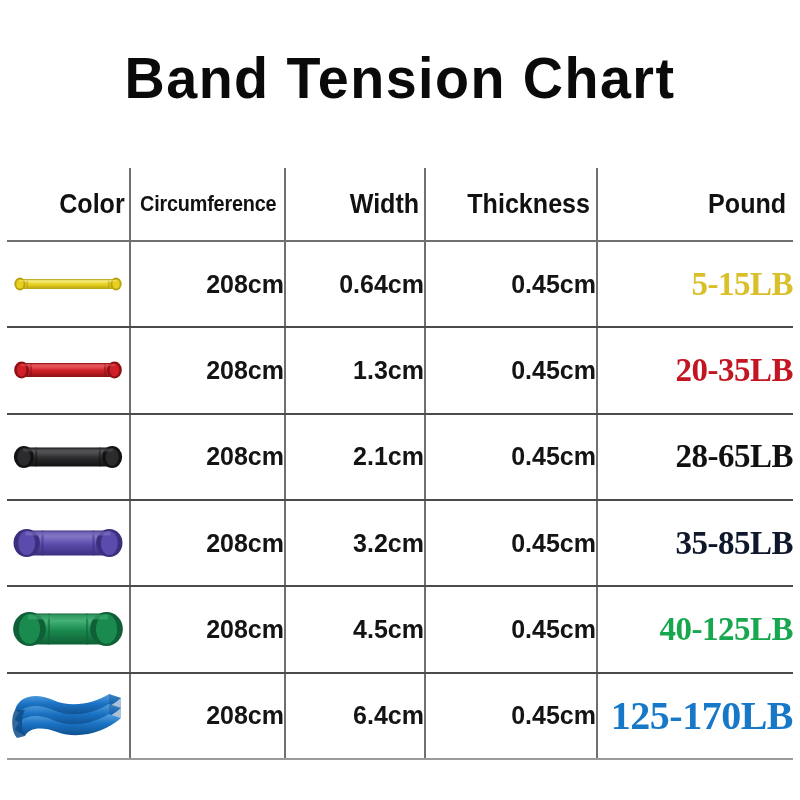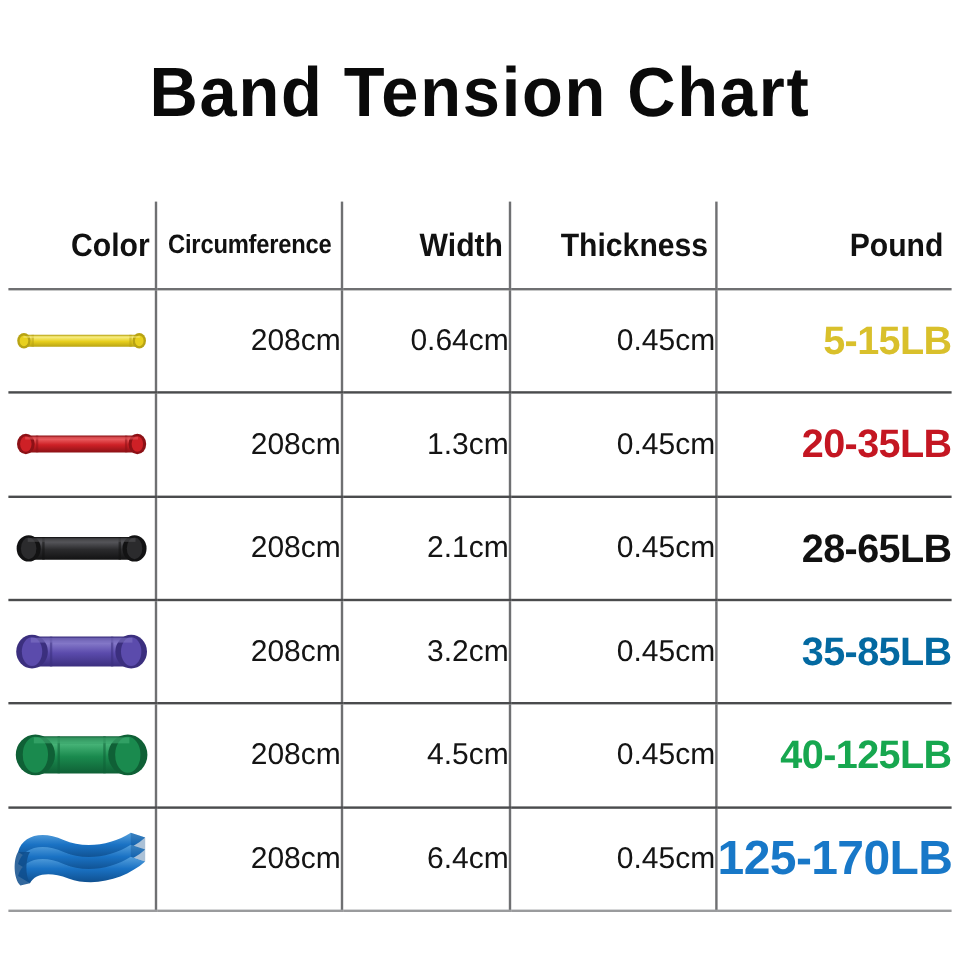--- a/index.html
+++ b/index.html
@@ -85,31 +85,32 @@
   .hdr-sm {
     font-weight: bold;
     font-size: 22px;
     color: #111111;
     transform: scaleX(0.90);
     white-space: nowrap;
     letter-spacing: -0.2px;
   }
 
   .cell-val {
-    font-weight: normal;
+    font-weight: bold;
     font-size: 25px;
     color: #141414;
     white-space: nowrap;
   }
 
   .pound {
     font-weight: bold;
     font-size: 33px;
     white-space: nowrap;
     letter-spacing: -0.5px;
+    font-family: Liberation Serif, serif;
   }
   .pound.sz-lg { font-size: 33px; }
   .pound.sz-xl { font-size: 40px; }
 
   
   .band-cell { position: relative; }
   .band-wrap {
     display: flex;
     align-items: center;
     justify-content: center;
@@ -287,21 +288,21 @@
     <td class="vsep">
       <div class="cell-val">208cm</div>
     </td>
     <td class="vsep">
       <div class="cell-val">3.2cm</div>
     </td>
     <td class="vsep">
       <div class="cell-val">0.45cm</div>
     </td>
     <td>
-      <div class="pound sz-lg" style="color:#0369a1">35-85LB</div>
+      <div class="pound sz-lg" style="color:#0f172a">35-85LB</div>
     </td>
         </tr>
         <tr>
     <td class="vsep band-cell">
       <div class="band-wrap">
   <svg class="band-svg" width="118" height="72" viewBox="0 0 118 72">
     <defs>
       <linearGradient id="g4" x1="0" y1="0" x2="0" y2="1">
         <stop offset="0%" stop-color="#0F6036"></stop>
         <stop offset="22%" stop-color="#45B276"></stop>

